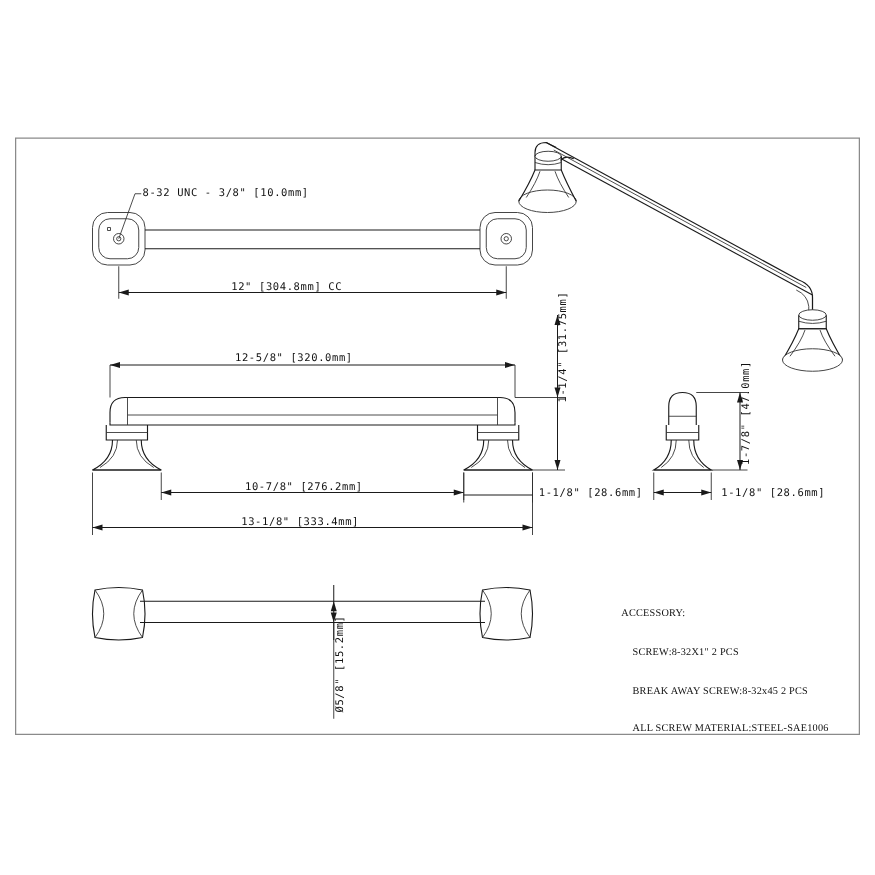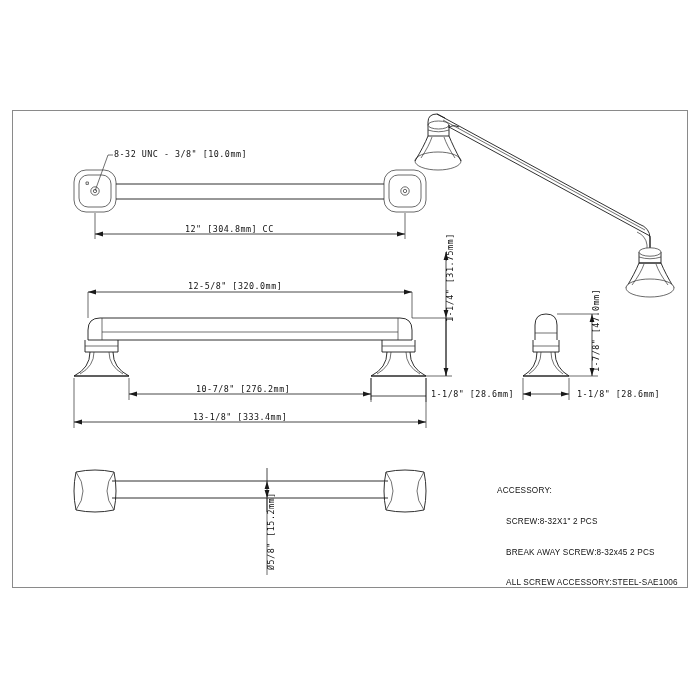--- a/index.html
+++ b/index.html
@@ -38,21 +38,21 @@
   }
   .ln { stroke: #1a1a1a; stroke-width: 0.9; fill: none; }
   .ln-thin { stroke: #333333; stroke-width: 0.7; fill: none; }
   .ln-ext { stroke: #2b2b2b; stroke-width: 0.7; fill: none; }
   .ln-dim { stroke: #1a1a1a; stroke-width: 0.8; fill: none; }
   .sld { fill: #ffffff; stroke: #1a1a1a; stroke-width: 0.9; }
   .sld-light { fill: #ffffff; stroke: #3a3a3a; stroke-width: 0.75; }
   .arrowfill { fill: #1a1a1a; }
   .noteblock {
     position: absolute;
-    font-family: Liberation Sans, sans-serif;
+    font-family: Liberation Serif, serif;
     font-size: 8.2px;
     line-height: 10.2px;
     color: #111111;
     white-space: pre;
     letter-spacing: 0.2px;
   }
   .dimlabel {
     position: absolute;
     font-family: "DejaVu Sans Mono", monospace;
     font-size: 8.4px;
@@ -256,16 +256,16 @@
   <div class="dimlabel rot90" style="left:591px; top:372px;">1-7/8" [47.0mm]</div>
 
   <div class="dimlabel" style="left:577px; top:389px;">1-1/8" [28.6mm]</div>
 
   <div class="dimlabel rot90" style="left:266px; top:570px;">Ø5/8" [15.2mm]</div>
 
   <div class="noteblock" style="left:497px; top:466px;">
     <div>ACCESSORY:</div>
     <div style="padding-left:9px;">SCREW:8-32X1" 2 PCS</div>
     <div style="padding-left:9px;">BREAK AWAY SCREW:8-32x45 2 PCS</div>
-    <div style="padding-left:9px;">ALL SCREW ACCESSORY:STEEL-SAE1006</div>
+    <div style="padding-left:9px;">ALL SCREW MATERIAL:STEEL-SAE1006</div>
   </div>
 
 </div>
 
 </body></html>

